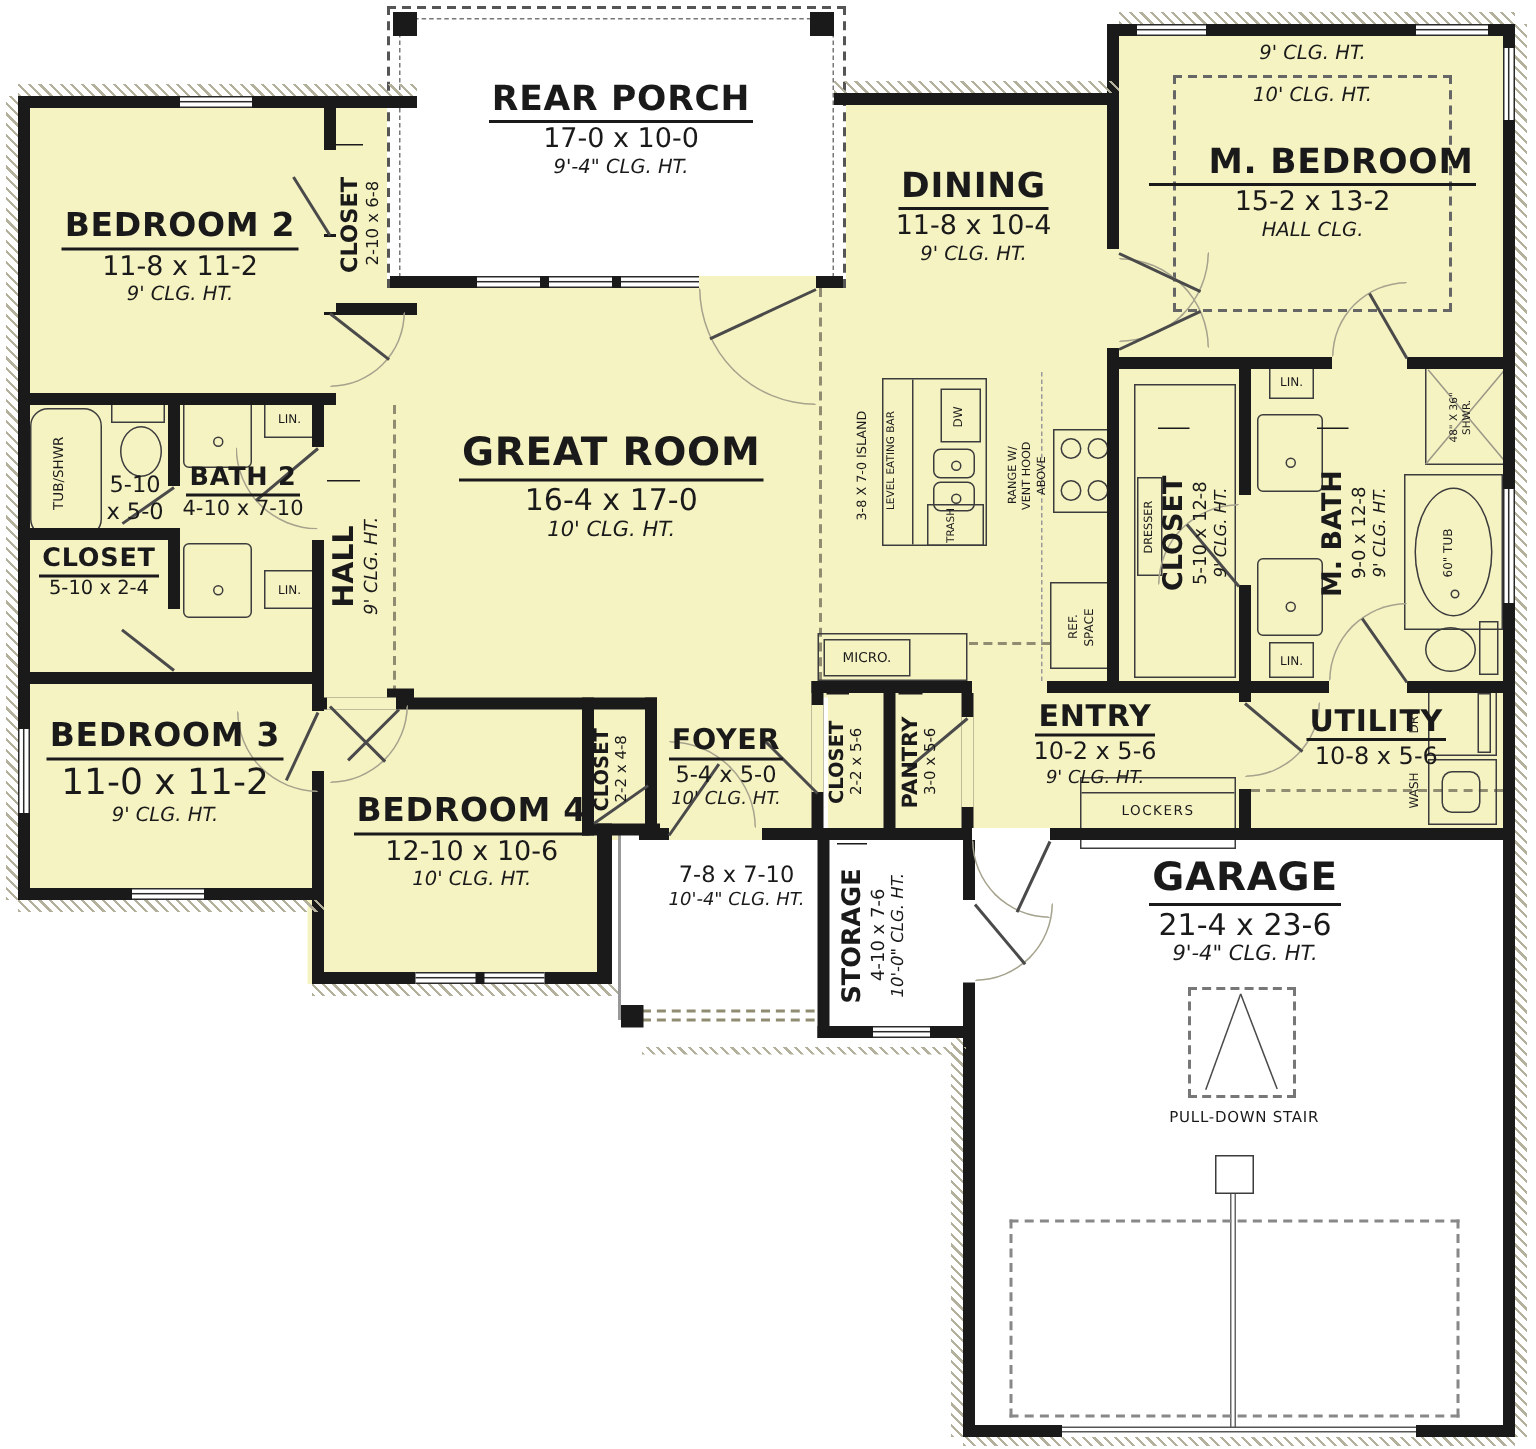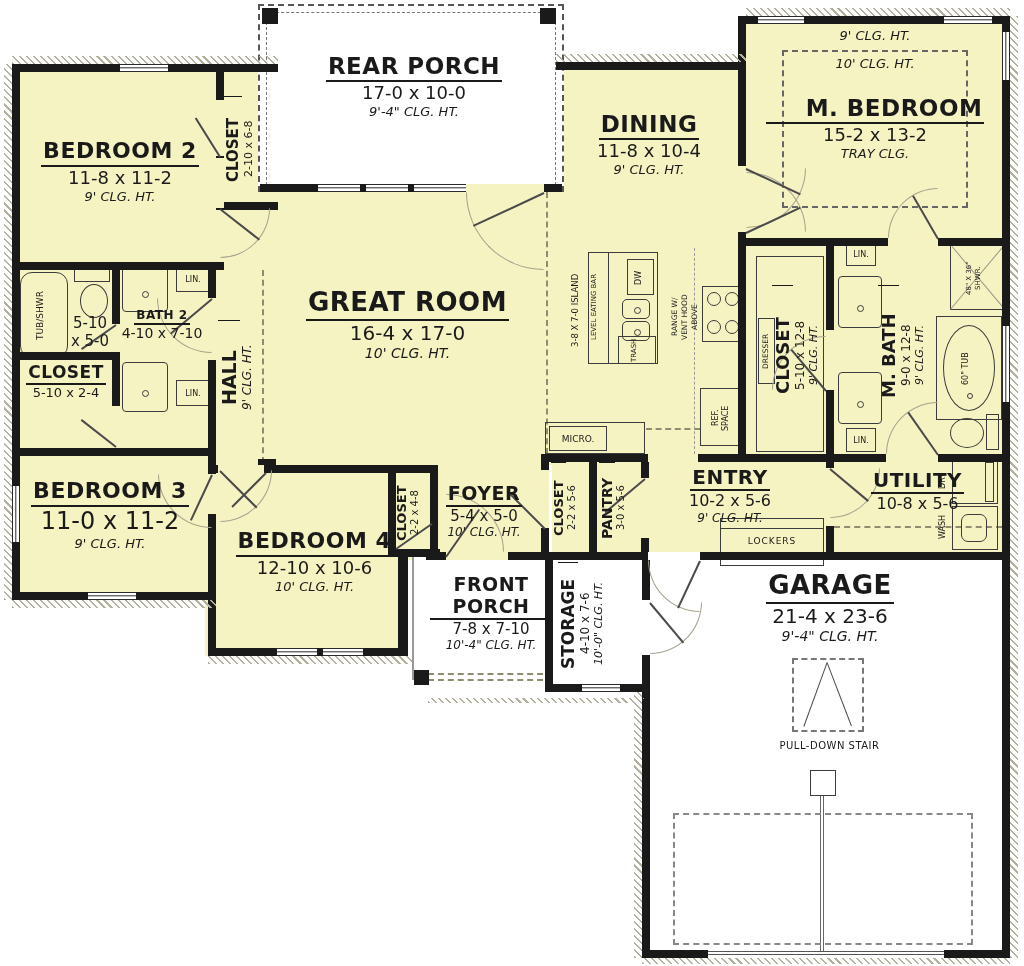--- a/index.html
+++ b/index.html
@@ -341,33 +341,33 @@
     <div class="rname" style="font-size:23px;">DINING</div>
     <div class="rdim" style="font-size:18px;">11-8 x 10-4</div>
     <div class="rclg" style="font-size:13px;">9' CLG. HT.</div>
   </div>
   <div class="rclg abs" style="left:800px;top:28px;width:150px;font-size:13px;text-align:center;">9' CLG. HT.</div>
   <div class="lbl" style="left:782px;top:56px;width:186px;">
     <div class="rclg" style="font-size:13px;">10' CLG. HT.</div>
     <div style="height:22px;"></div>
     <div class="rname" style="font-size:23px;padding-left:40px;">M. BEDROOM</div>
     <div class="rdim" style="font-size:18px;">15-2 x 13-2</div>
-    <div class="rclg" style="font-size:13px;">TRAY CLG.</div>
+    <div class="rclg" style="font-size:13px;">HALL CLG.</div>
   </div>
   <div class="lbl" style="left:300px;top:287px;width:215px;">
     <div class="rname" style="font-size:26px;">GREAT ROOM</div>
     <div class="rdim" style="font-size:20px;">16-4 x 17-0</div>
     <div class="rclg" style="font-size:14px;">10' CLG. HT.</div>
   </div>
   <div class="lbl" style="left:64px;top:314px;width:52px;">
     <div class="rdim" style="font-size:15px;">5-10</div>
     <div class="rdim" style="font-size:15px;">x 5-0</div>
   </div>
   <div class="lbl" style="left:116px;top:308px;width:92px;">
-    <div class="rname" style="font-size:12px;">BATH 2</div>
+    <div class="rname" style="font-size:17px;">BATH 2</div>
     <div class="rdim" style="font-size:14px;">4-10 x 7-10</div>
   </div>
   <div class="lbl" style="left:18px;top:362px;width:96px;">
     <div class="rname" style="font-size:17px;">CLOSET</div>
     <div class="rdim" style="font-size:13px;text-align:center;">5-10 x 2-4</div>
   </div>
   <div class="lbl" style="left:26px;top:478px;width:168px;">
     <div class="rname" style="font-size:22px;">BEDROOM 3</div>
     <div class="rdim" style="font-size:24px;">11-0 x 11-2</div>
     <div class="rclg" style="font-size:13px;">9' CLG. HT.</div>
@@ -385,21 +385,20 @@
   <div class="lbl" style="left:655px;top:465px;width:150px;">
     <div class="rname" style="font-size:20px;">ENTRY</div>
     <div class="rdim" style="font-size:16px;">10-2 x 5-6</div>
     <div class="rclg" style="font-size:12px;">9' CLG. HT.</div>
   </div>
   <div class="lbl" style="left:840px;top:468px;width:155px;">
     <div class="rname" style="font-size:20px;">UTILITY</div>
     <div class="rdim" style="font-size:16px;">10-8 x 5-6</div>
   </div>
   <div class="lbl" style="left:430px;top:574px;width:122px;">
-    <div class="rname wrap" style="font-size:19px;line-height:1.15;">FRONT PORCH</div>
     <div class="rdim" style="font-size:15px;">7-8 x 7-10</div>
     <div class="rclg" style="font-size:12px;">10'-4" CLG. HT.</div>
   </div>
   <div class="lbl" style="left:735px;top:570px;width:190px;">
     <div class="rname" style="font-size:26px;">GARAGE</div>
     <div class="rdim" style="font-size:20px;">21-4 x 23-6</div>
     <div class="rclg" style="font-size:14px;">9'-4" CLG. HT.</div>
   </div>
 
   <div class="v" style="left:224px;top:96px;width:44px;height:106px;font-size:11px;">

